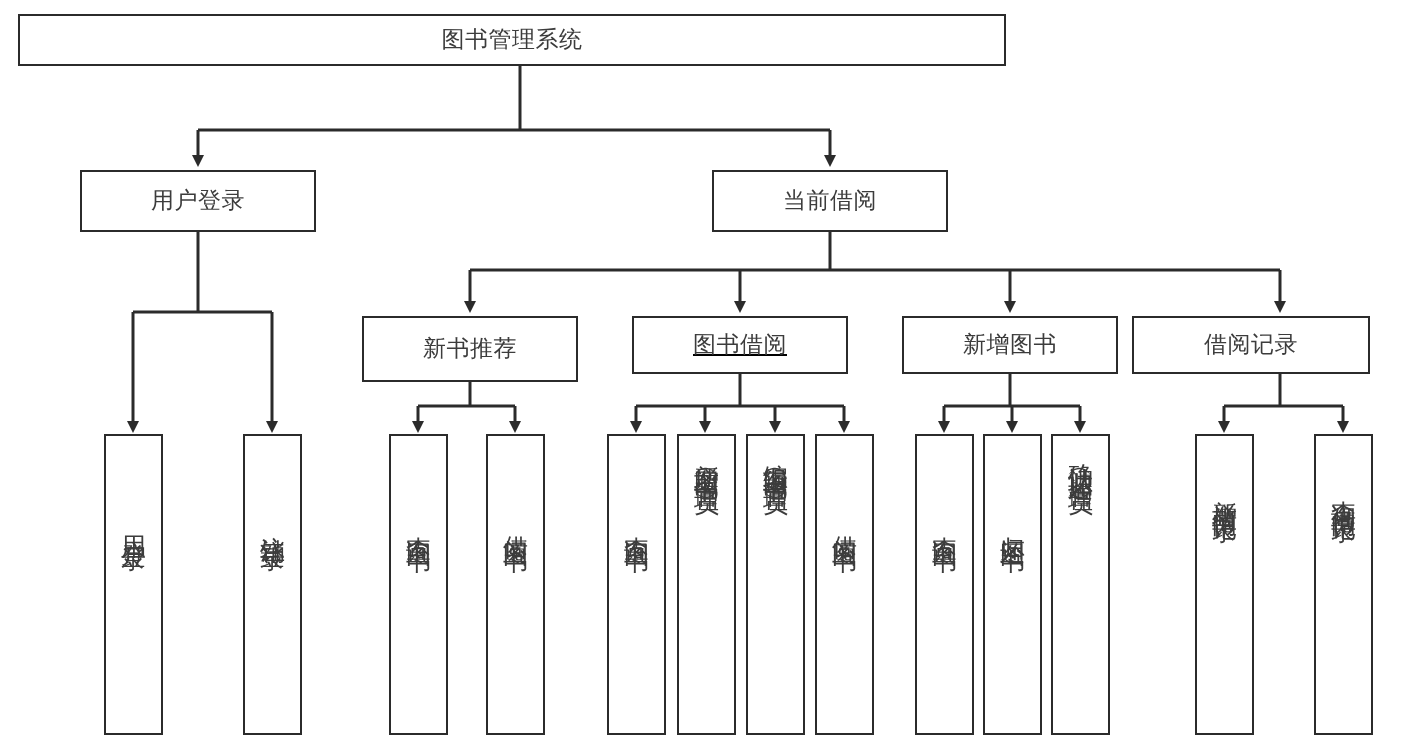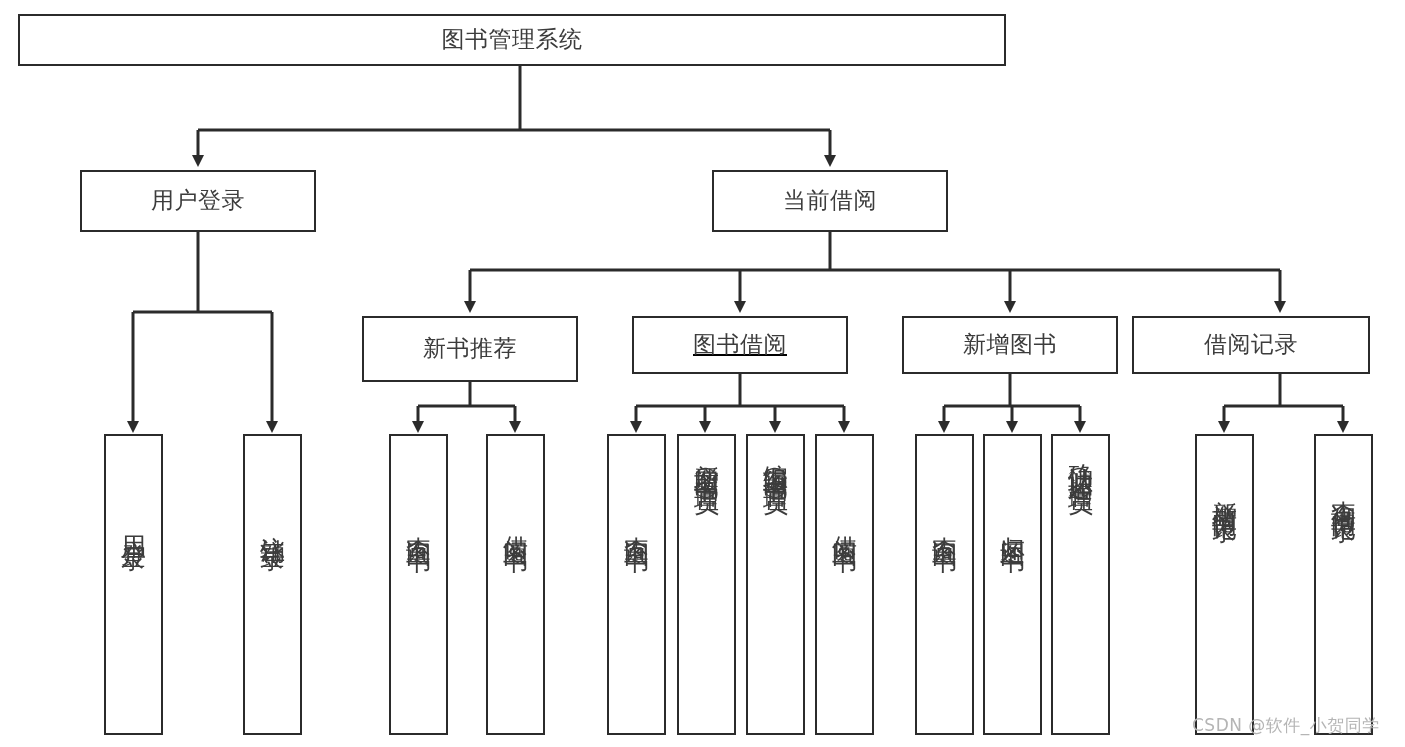--- a/index.html
+++ b/index.html
@@ -192,15 +192,14 @@
     <span class="node-label">确认归还（管理员）</span>
   </div>
 
   <div class="node vert" style="left:1195px; top:434px; width:59px; height:301px; padding-top:44px;">
     <span class="node-label">新增借阅记录</span>
   </div>
   <div class="node vert" style="left:1314px; top:434px; width:59px; height:301px; padding-top:44px;">
     <span class="node-label">查询借阅记录</span>
   </div>
 
-  <div id="watermark">CSDN @软件_小贺同学</div>
 
 </div>
 
 </body></html>

